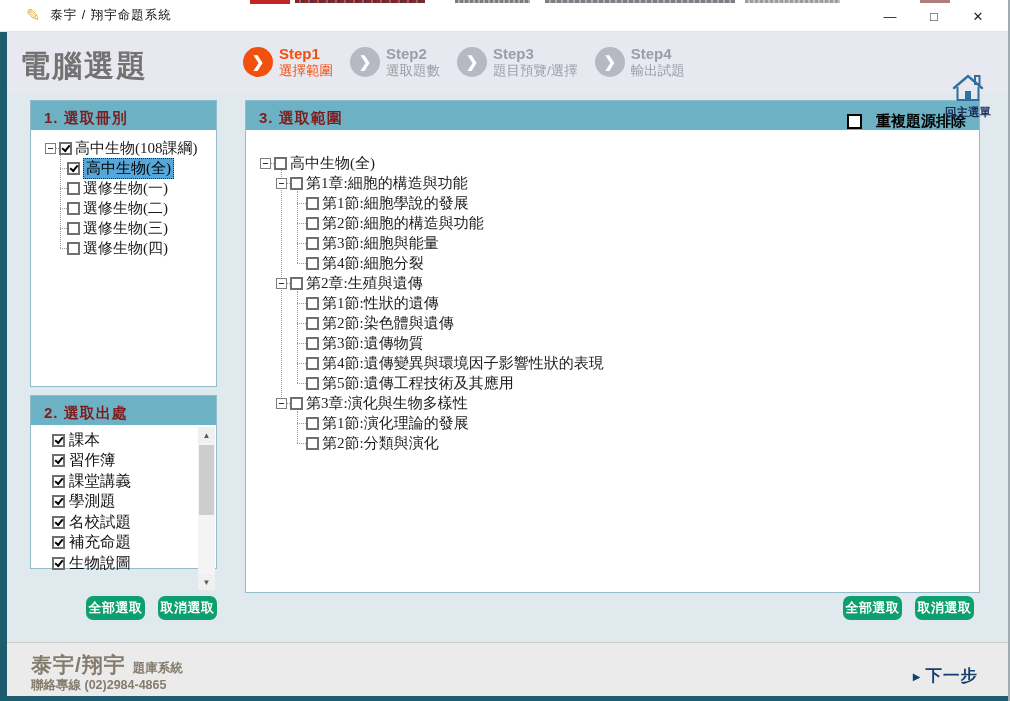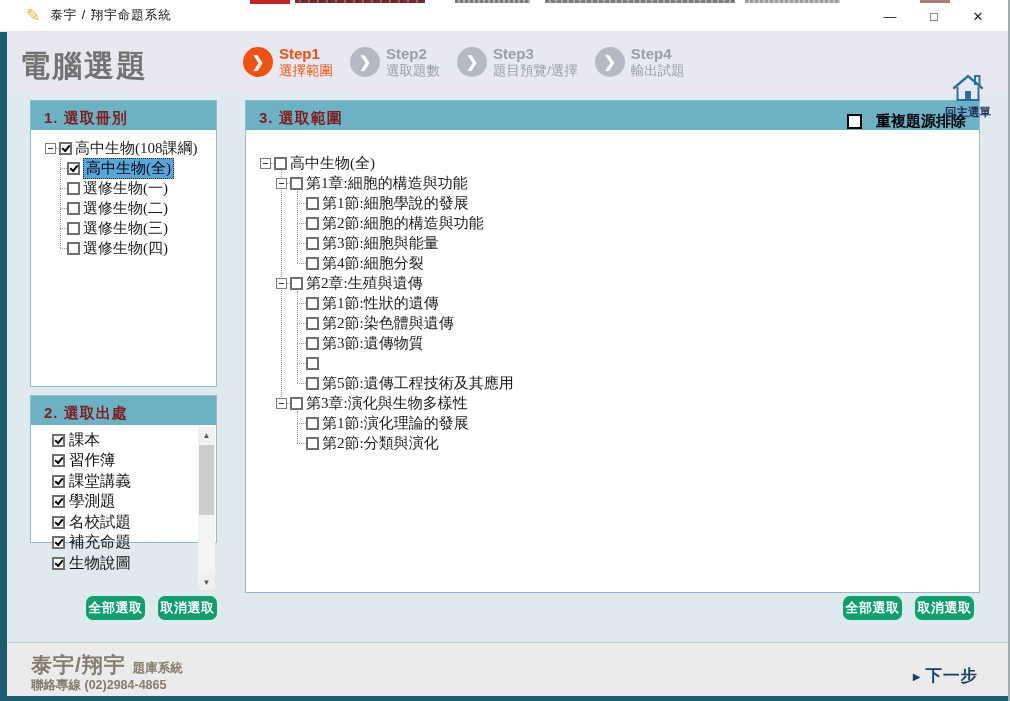--- a/index.html
+++ b/index.html
@@ -71,21 +71,21 @@
     position:relative; height:29px; background:#6db1c5; color:#7f1d1d;
   }
   .panel-head .tab-shape {
     position:absolute; inset:0; background:#6db1c5;
     clip-path: polygon(0 0, 100% 0, 100% 7px, 162px 7px, 134px 100%, 0 100%);
   }
   .panel-head .panel-title {
     position:absolute; left:13px; top:8px; font-size:15px; font-weight:bold; letter-spacing:1px; z-index:2;
   }
   #panel1 { left:30px; top:100px; width:187px; height:287px; }
-  #panel2 { left:30px; top:395px; width:187px; height:148px; }
+  #panel2 { left:30px; top:395px; width:187px; height:174px; }
   #panel3 { left:245px; top:100px; width:735px; height:493px; }
 
   
   .tree {
     font-family:"Liberation Serif", serif;
     font-size:15px; color:#1b1b1b;
   }
   .trow { display:flex; align-items:center; height:20px; white-space:nowrap; }
   .expander {
     width:11px; height:11px; border:1px solid #7e7e7e; background:#fff;
@@ -396,20 +396,21 @@
             <span class="tlabel">第2節:染色體與遺傳</span>
           </div>
           <div class="trow sec">
             <span class="hstub s9"></span>
               <span class="cb"></span>
             <span class="tlabel">第3節:遺傳物質</span>
           </div>
           <div class="trow sec">
             <span class="hstub s9"></span>
               <span class="cb"></span>
+            <span class="tlabel">第4節:遺傳變異與環境因子影響性狀的表現</span>
           </div>
           <div class="trow sec">
             <span class="hstub s9"></span>
               <span class="cb"></span>
             <span class="tlabel">第5節:遺傳工程技術及其應用</span>
           </div>
         </div>
       </div>
 
       <div class="chap">

